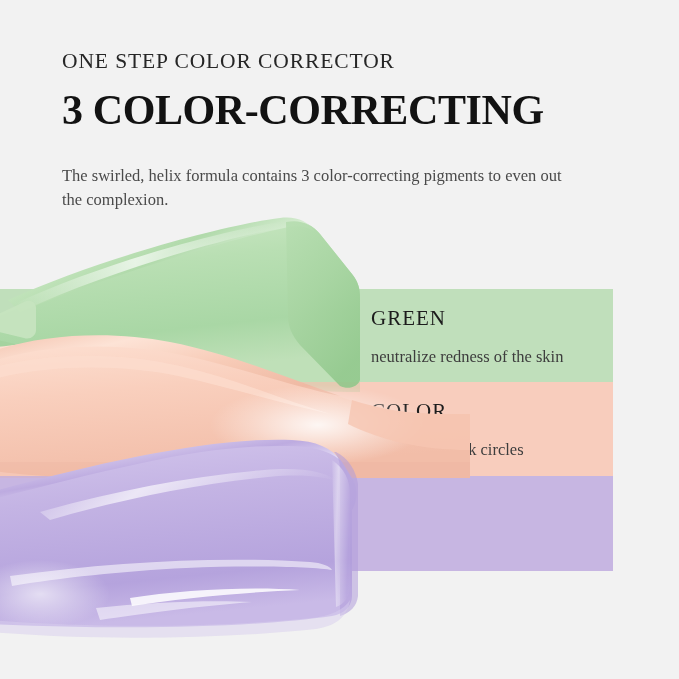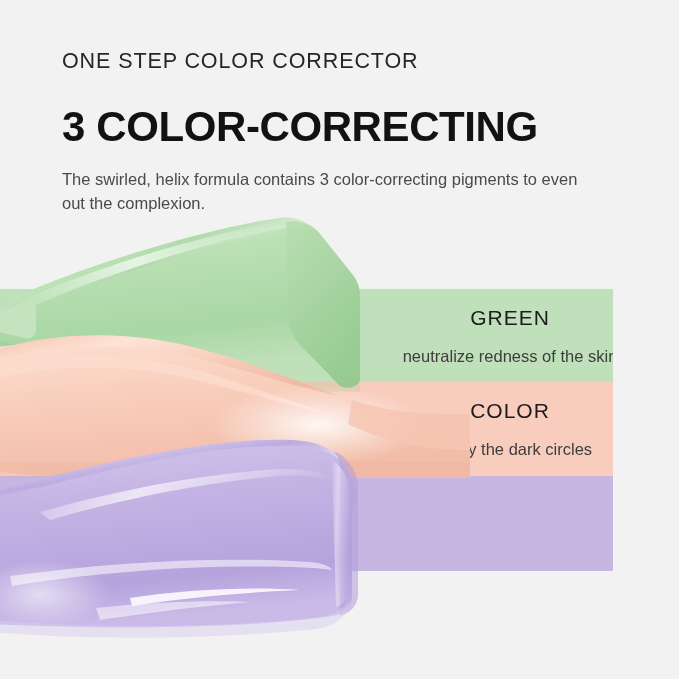--- a/index.html
+++ b/index.html
@@ -12,20 +12,21 @@
     background: #f2f2f2;
     font-family: "Liberation Sans", sans-serif;
     overflow: hidden;
   }
   #page {
     position: relative;
     width: 613px;
     height: 679px;
     background: #f2f2f2;
     overflow: hidden;
+    font-family: Liberation Serif, serif;
   }
 
   
   .header {
     position: absolute;
     left: 62px;
     top: 50px;
     width: 580px;
     z-index: 40;
   }
@@ -36,29 +37,29 @@
     font-weight: 400;
     line-height: 1.1;
     white-space: nowrap;
   }
   .headline {
     font-size: 42px;
     font-weight: 700;
     letter-spacing: -0.4px;
     color: #121212;
     line-height: 1.12;
-    margin-top: 29px;
+    margin-top: 13px;
     white-space: nowrap;
   }
   .subcopy {
     font-size: 16.5px;
     color: #4a4a4a;
     line-height: 1.45;
     font-weight: 400;
-    margin-top: 18px;
+    margin-top: 30px;
     max-width: 520px;
   }
 
   
   .bands {
     position: absolute;
     left: 0;
     top: 289px;
     width: 672px;
     height: 282px;
@@ -69,25 +70,24 @@
     left: 0;
     width: 672px;
     box-sizing: border-box;
   }
   .band-green  { top: 0px;   height: 93px; background: #c0dfbb; }
   .band-pink   { top: 93px;  height: 94px; background: #f8cdbd; }
   .band-purple { top: 187px; height: 95px; background: #c7b6e2; }
 
   .band-text {
     position: absolute;
-    right: 16px;
+    right: 9px;
     top: 50%;
     transform: translateY(-50%);
     width: 292px;
-    text-align: center;
     z-index: 30;
   }
   .band-title {
     font-size: 21px;
     letter-spacing: 1.0px;
     color: #1c1c1c;
     font-weight: 400;
     line-height: 1.25;
   }
   .band-sub {

